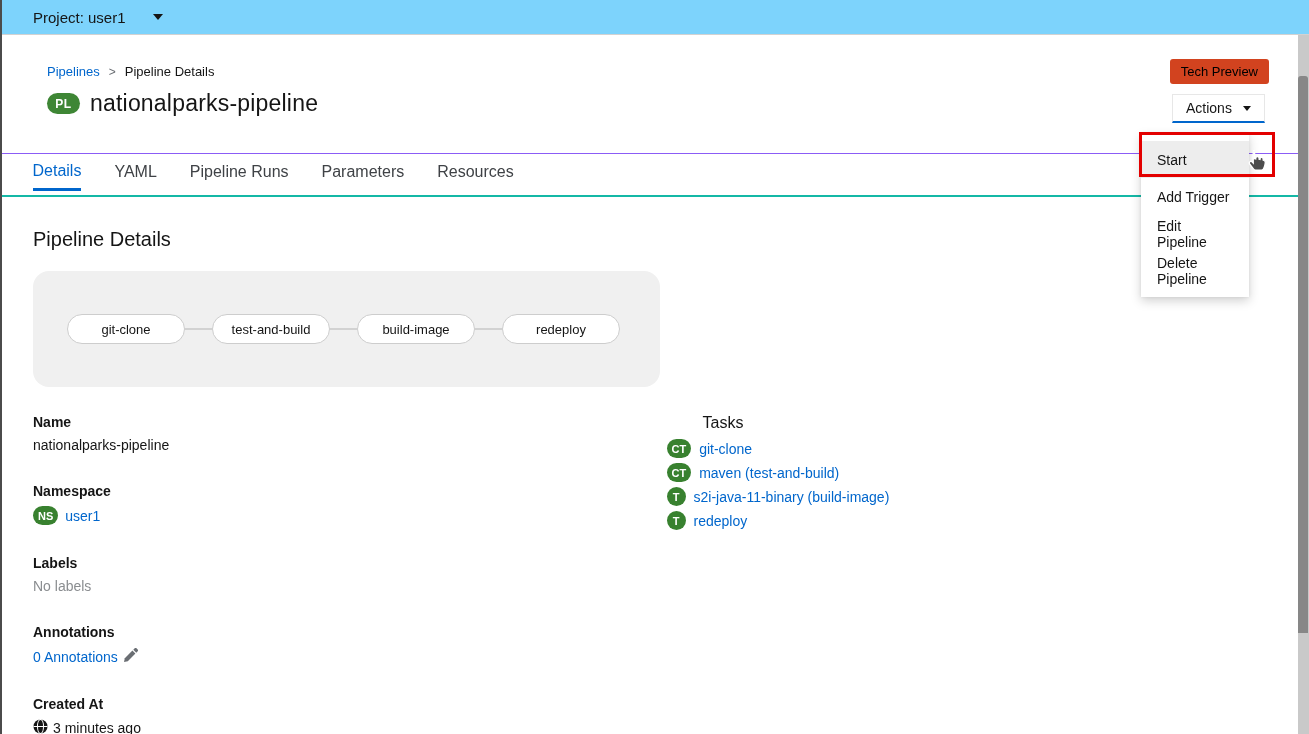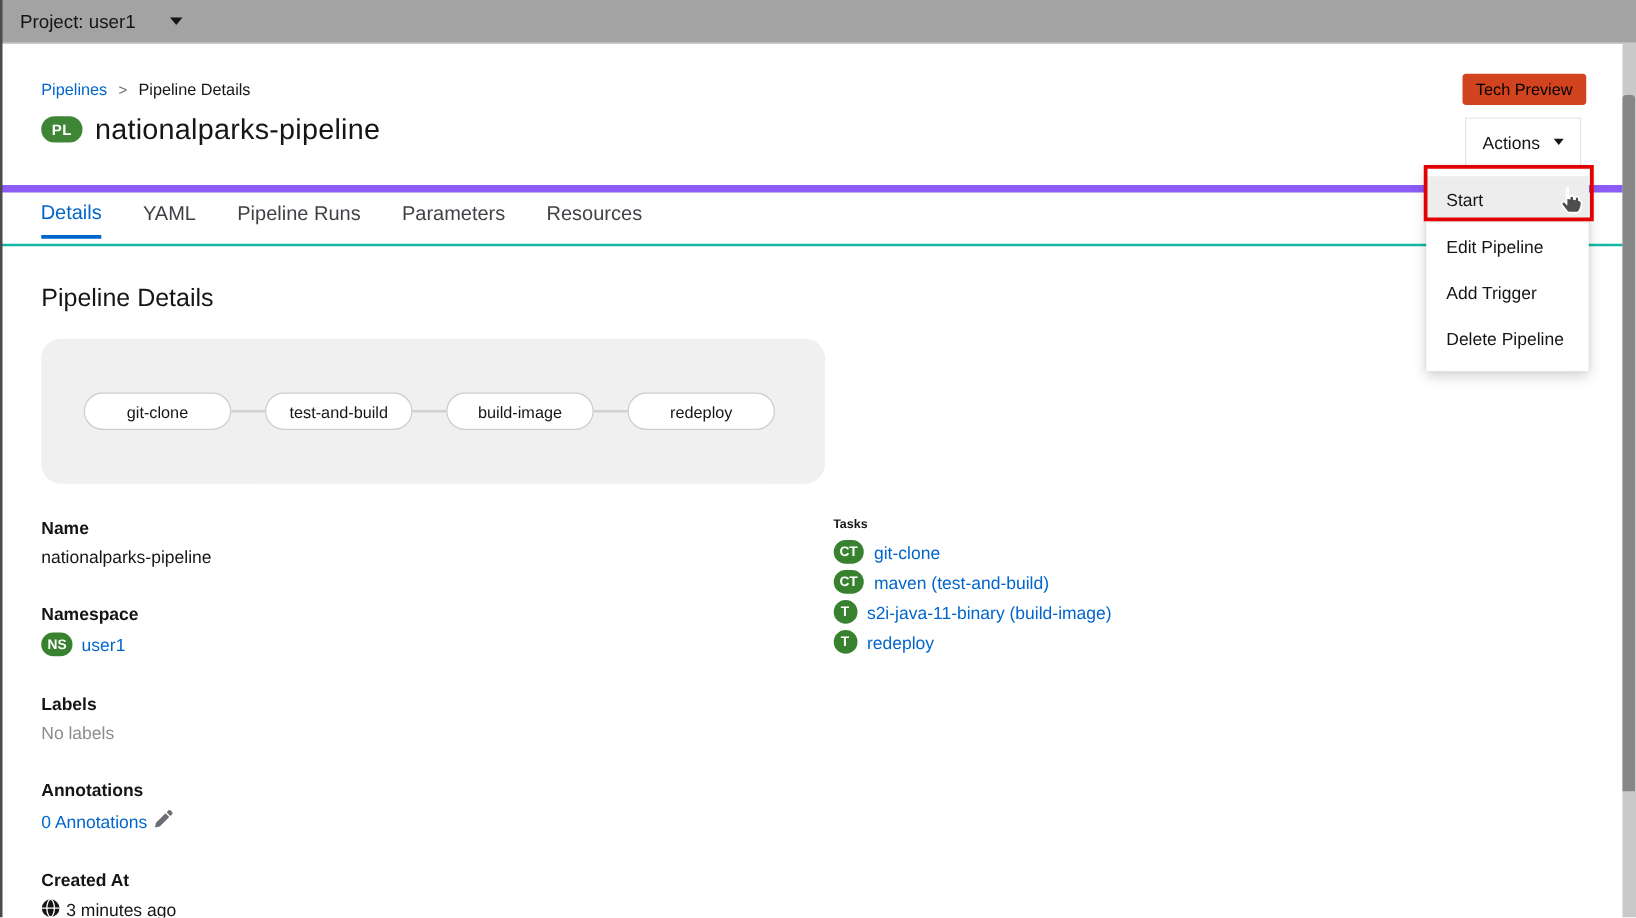--- a/index.html
+++ b/index.html
@@ -9,49 +9,49 @@
     background: #fff;
     font-family: "Liberation Sans", sans-serif;
     color: #151515;
     overflow: hidden;
   }
   .window-edge { position: absolute; left: 0; top: 0; width: 2px; height: 734px; background: #4b4b4b; z-index: 50; }
 
   
   .project-bar {
     height: 35px; border-bottom: 1px solid #d2d2d2;
-    display: flex; align-items: center; padding-left: 16px; background: #a3a3a3;
+    display: flex; align-items: center; padding-left: 33px; background: #7dd3fc;
   }
   .project-bar .label { font-size: 15px; color: #151515; cursor: pointer; }
   .caret { display: inline-block; width: 0; height: 0;
     border-left: 5px solid transparent; border-right: 5px solid transparent;
     border-top: 6px solid #151515; }
   .project-bar .caret { margin-left: 27px; }
 
   
-  .page-header { position: relative; height: 119px; border-bottom: 6px solid #8b5cf6; padding: 29px 33px 0; }
+  .page-header { position: relative; height: 119px; border-bottom: 1px solid #8b5cf6; padding: 29px 47px 0; }
   .breadcrumb { display: flex; align-items: center; font-size: 13px; gap: 9px; }
   .breadcrumb a { color: #0066cc; text-decoration: none; cursor: pointer; }
   .breadcrumb .sep { color: #6a6e73; font-size: 12px; }
   .title-row { display: flex; align-items: center; margin-top: 11px; }
   .res-badge {
     display: inline-flex; align-items: center; justify-content: center;
     background: #3e8635; color: #ffffff; font-weight: bold; font-size: 12px;
     border-radius: 11px; height: 21px; min-width: 33px; padding: 0 6px; letter-spacing: .5px;
   }
   .page-title { font-size: 23px; font-weight: 400; margin-left: 10px; letter-spacing: .2px; }
 
   .tech-preview {
     position: absolute; top: 24px; right: 40px;
     background: #d2431f; color: #000000; font-size: 13px;
     padding: 5px 11px; border-radius: 3px; line-height: 15px;
   }
   .actions-btn {
     position: absolute; top: 59px; right: 44px;
-    width: 93px; height: 40px; background: #fff;
+    width: 93px; height: 29px; background: #fff;
     border: 1px solid #e7e7e7; border-bottom: 2px solid #0066cc;
     font-size: 14px; color: #151515; font-family: inherit;
     display: inline-flex; align-items: center; justify-content: space-between;
     padding: 0 13px; cursor: pointer;
   }
   .actions-btn .caret { border-top-width: 5px; border-left-width: 4.5px; border-right-width: 4.5px; }
 
   
   .tabs-row { height: 43px; border-bottom: 2px solid #14b8a6; display: flex; align-items: stretch; padding-left: 16px; background: #fff; }
   .tab {
@@ -82,27 +82,27 @@
   dt { font-size: 14px; font-weight: 700; margin-bottom: 7px; }
   dd { font-size: 14px; margin: 0 0 30px; }
   dd.muted { color: #8a8d90; }
   a.link { color: #0066cc; text-decoration: none; font-size: 14px; cursor: pointer; }
   .inline-badge-row { display: flex; align-items: center; gap: 7px; }
   .mini-badge {
     display: inline-flex; align-items: center; justify-content: center;
     background: #38812f; color: #fff; font-weight: bold; font-size: 11px;
     height: 19px; min-width: 19px; border-radius: 10px; padding: 0 5px; flex: none;
   }
-  .tasks-col .col-label { font-size: 10px; font-weight: 700; margin-bottom: 7px; }
+  .tasks-col .col-label { font-size: 16px; font-weight: 400; margin-bottom: 7px; margin-left: 36px; }
   .task-row { display: flex; align-items: center; gap: 8px; margin-bottom: 5px; height: 19px; }
   .icon-text-row { display: flex; align-items: center; gap: 5px; }
 
   
   .dropdown-menu {
-    position: absolute; left: 1141px; top: 133px; width: 130px;
+    position: absolute; left: 1141px; top: 133px; width: 108px;
     background: #fff; padding: 8px 0; z-index: 20;
     box-shadow: 0 4px 10px rgba(0,0,0,.18), 0 0 3px rgba(0,0,0,.08);
   }
   .menu-item {
     display: block; width: 100%; text-align: left; background: none; border: none;
     font-family: inherit; font-size: 14px; color: #151515;
     height: 37px; padding: 0 16px; cursor: pointer;
   }
   .menu-item.hovered { background: #ededed; }
 
@@ -226,22 +226,22 @@
       <div class="task-row">
         <span class="mini-badge">T</span>
         <a class="link">redeploy</a>
       </div>
     </div>
   </div>
 </div>
 
 <div class="dropdown-menu">
   <button class="menu-item hovered">Start</button>
+  <button class="menu-item">Add Trigger</button>
   <button class="menu-item">Edit Pipeline</button>
-  <button class="menu-item">Add Trigger</button>
   <button class="menu-item">Delete Pipeline</button>
 </div>
 
 <div class="annotation-rect"></div>
 
 <div class="cursor-icon">
   <svg width="27" height="28" viewBox="0 0 24 24">
     <path d="M9.6 3.6c.9 0 1.6.7 1.6 1.6v5.6l1 .17v-.47c0-.85.68-1.5 1.5-1.5.83 0 1.5.65 1.5 1.5v.8l.8.14v-.34c0-.78.62-1.4 1.4-1.4.78 0 1.4.62 1.4 1.4v.95c.86.18 1.9.55 1.9 2.05 0 .63-.17 1.73-.42 2.66-.3 1.13-.7 2.4-1.3 3.28-.35.52-.95.93-1.63.93h-5.4c-.64 0-1.25-.3-1.64-.8l-3.55-4.63c-.48-.63-.4-1.52.2-2.04.56-.48 1.4-.45 1.92.07l1.1 1.12V5.2c0-.9.72-1.6 1.66-1.6z" fill="#4d4d4d" stroke="#ffffff" stroke-width="1.2"></path>
   </svg>
 </div>

